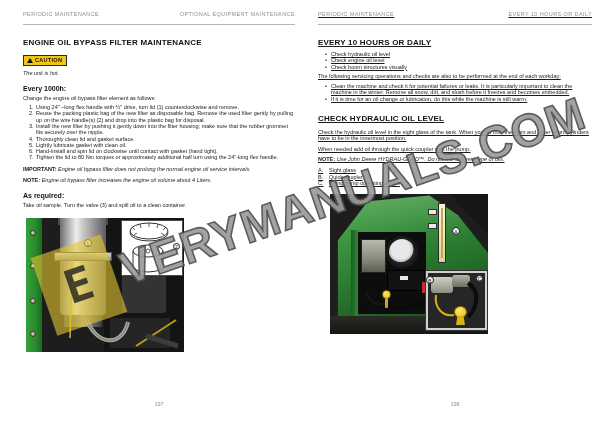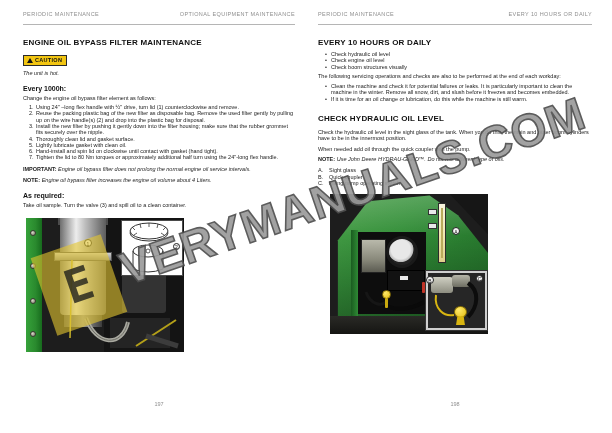--- a/index.html
+++ b/index.html
@@ -3,21 +3,21 @@
 <meta charset="utf-8">
 <style>
   html,body{margin:0;padding:0;background:#ffffff;}
   #canvas{
     position:relative;width:612px;height:433px;background:#ffffff;overflow:hidden;
     font-family:"Liberation Sans", sans-serif;color:#1c1c1c;
   }
   
   .page{position:absolute;top:0;height:433px;}
   #page-left{left:23px;width:272px;}
-  #page-right{left:318px;width:274px;}
+  #page-right{left:318px;width:274px;text-decoration:underline;}
   .page-header{display:flex;justify-content:space-between;margin-top:11px;
     font-size:5.5px;letter-spacing:.4px;color:#8f8f8f;}
   .rule{height:1px;background:#b5b5b5;margin-top:7px;}
   h1{font-size:8px;font-weight:bold;color:#111;margin:13px 0 0 0;letter-spacing:.2px;}
   h2{font-size:7px;font-weight:bold;color:#111;margin:9px 0 0 0;}
   p,li{font-size:5.5px;line-height:6.3px;color:#222;}
   p{margin:3px 0 0 0;}
   .em{font-style:italic;}
   
   .caution-box{display:inline-flex;align-items:center;gap:2px;margin-top:8px;

